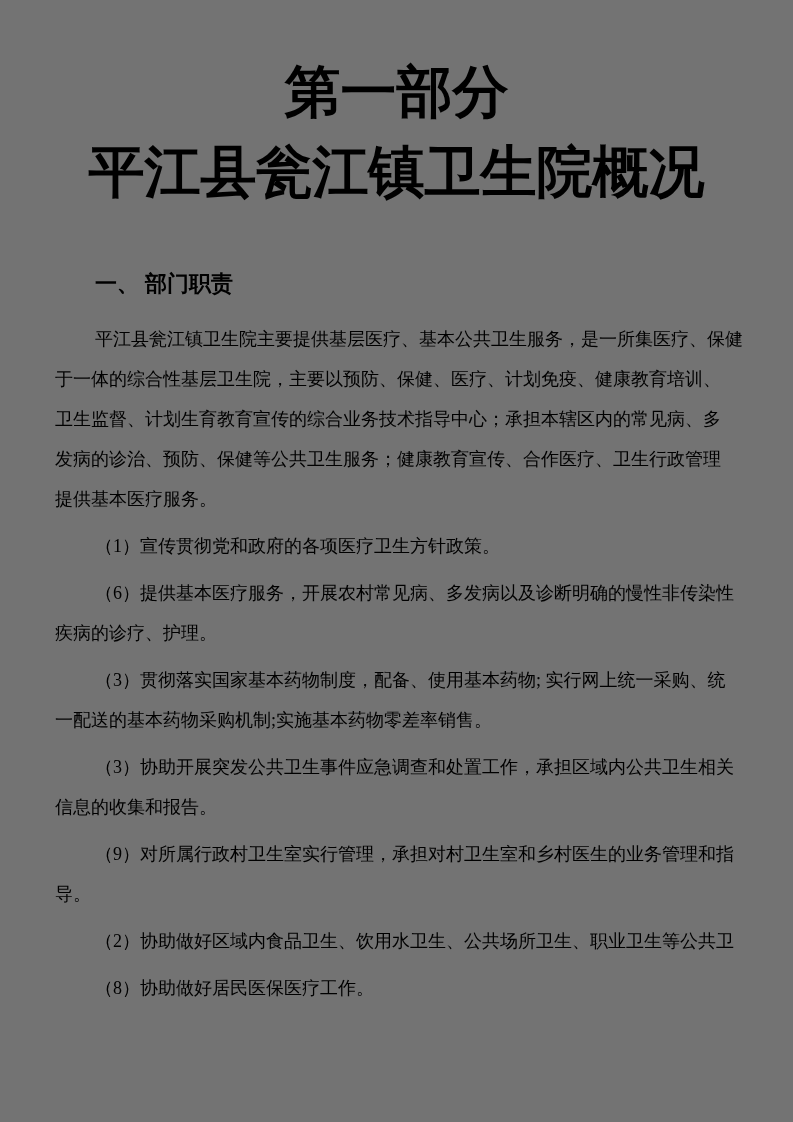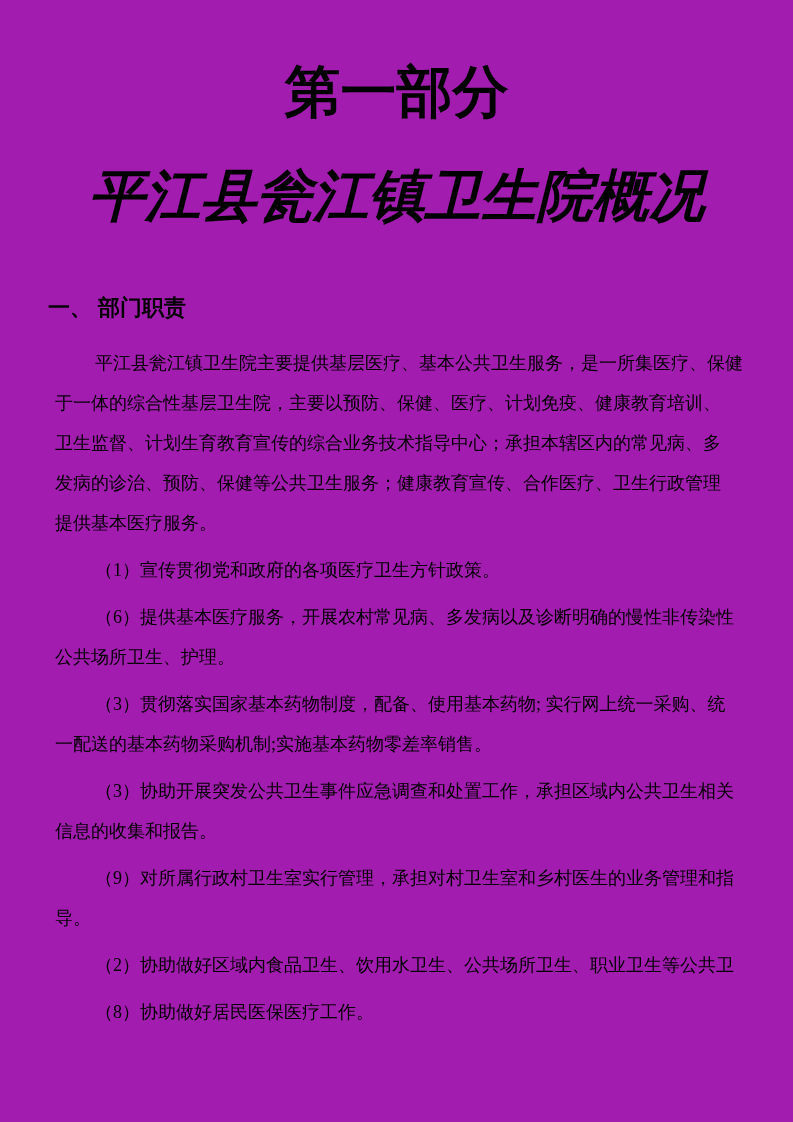--- a/index.html
+++ b/index.html
@@ -1,53 +1,52 @@
 <!DOCTYPE html>
 <html><head>
 <meta charset="utf-8">
 <style>
   html, body { margin: 0; padding: 0; background: #888; }
   .page {
     position: relative;
     width: 793px;
     height: 1122px;
     margin: 0 auto;
-    background: #a21caf;
+    background: #737373;
     color: #000000;
     overflow: hidden;
     box-sizing: border-box;
     padding: 52px 48px 0 48px;
   }
   .part-title {
     font-family: "Liberation Sans", sans-serif;
     font-weight: 700;
     font-size: 56px;
     line-height: 80px;
     text-align: center;
     letter-spacing: 0px;
     white-space: nowrap;
   }
   .doc-title {
     font-family: "Liberation Sans", sans-serif;
     font-weight: 700;
     font-size: 56px;
     line-height: 80px;
     text-align: center;
-    margin-top: 24px;
     white-space: nowrap;
-    font-style: italic;
   }
   .section-heading {
     font-family: "Liberation Sans", sans-serif;
     font-weight: 700;
     font-size: 22px;
     line-height: 40px;
     margin-top: 52px;
     margin-bottom: 15px;
     text-align: left;
+    margin-left: 47px;
   }
   .body-paragraphs {
     font-family: "Liberation Serif", serif;
     font-size: 18px;
     line-height: 40px;
     text-align: left;
   }
   .para { margin: 7px; padding: 0; }
   .para .line { white-space: nowrap; }
   .para .line.first { text-indent: 40px; }
@@ -65,21 +64,21 @@
         <div class="line">于一体的综合性基层卫生院，主要以预防、保健、医疗、计划免疫、健康教育培训、</div>
         <div class="line">卫生监督、计划生育教育宣传的综合业务技术指导中心；承担本辖区内的常见病、多</div>
         <div class="line">发病的诊治、预防、保健等公共卫生服务；健康教育宣传、合作医疗、卫生行政管理</div>
         <div class="line">提供基本医疗服务。</div>
       </div>
       <div class="para">
         <div class="line first">（1）宣传贯彻党和政府的各项医疗卫生方针政策。</div>
       </div>
       <div class="para">
         <div class="line first">（6）提供基本医疗服务，开展农村常见病、多发病以及诊断明确的慢性非传染性</div>
-        <div class="line">公共场所卫生、护理。</div>
+        <div class="line">疾病的诊疗、护理。</div>
       </div>
       <div class="para">
         <div class="line first">（3）贯彻落实国家基本药物制度，配备、使用基本药物; 实行网上统一采购、统</div>
         <div class="line">一配送的基本药物采购机制;实施基本药物零差率销售。</div>
       </div>
       <div class="para">
         <div class="line first">（3）协助开展突发公共卫生事件应急调查和处置工作，承担区域内公共卫生相关</div>
         <div class="line">信息的收集和报告。</div>
       </div>
       <div class="para">

